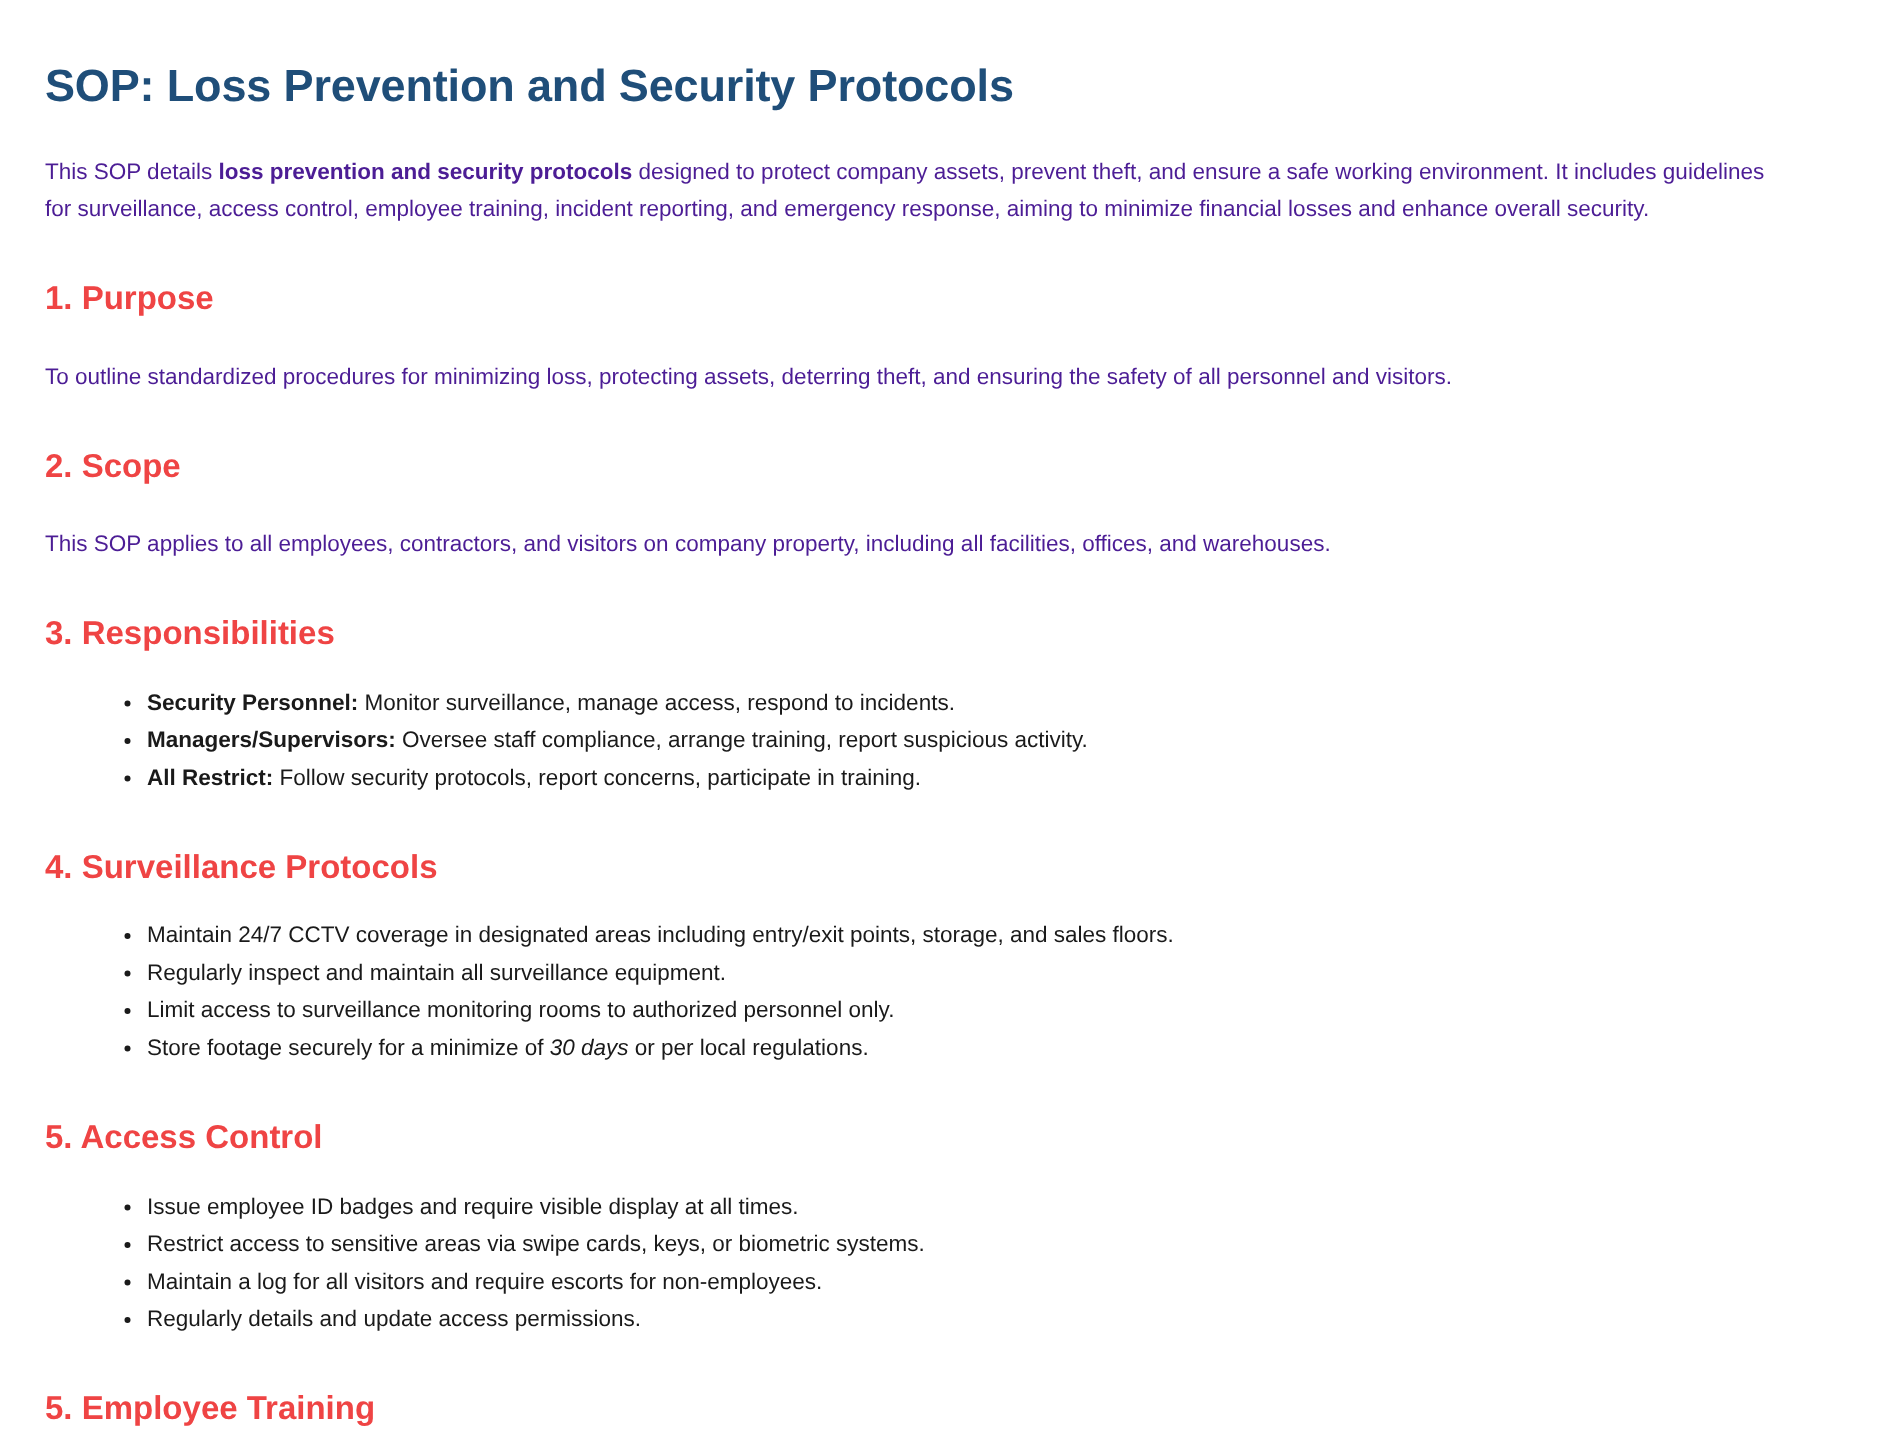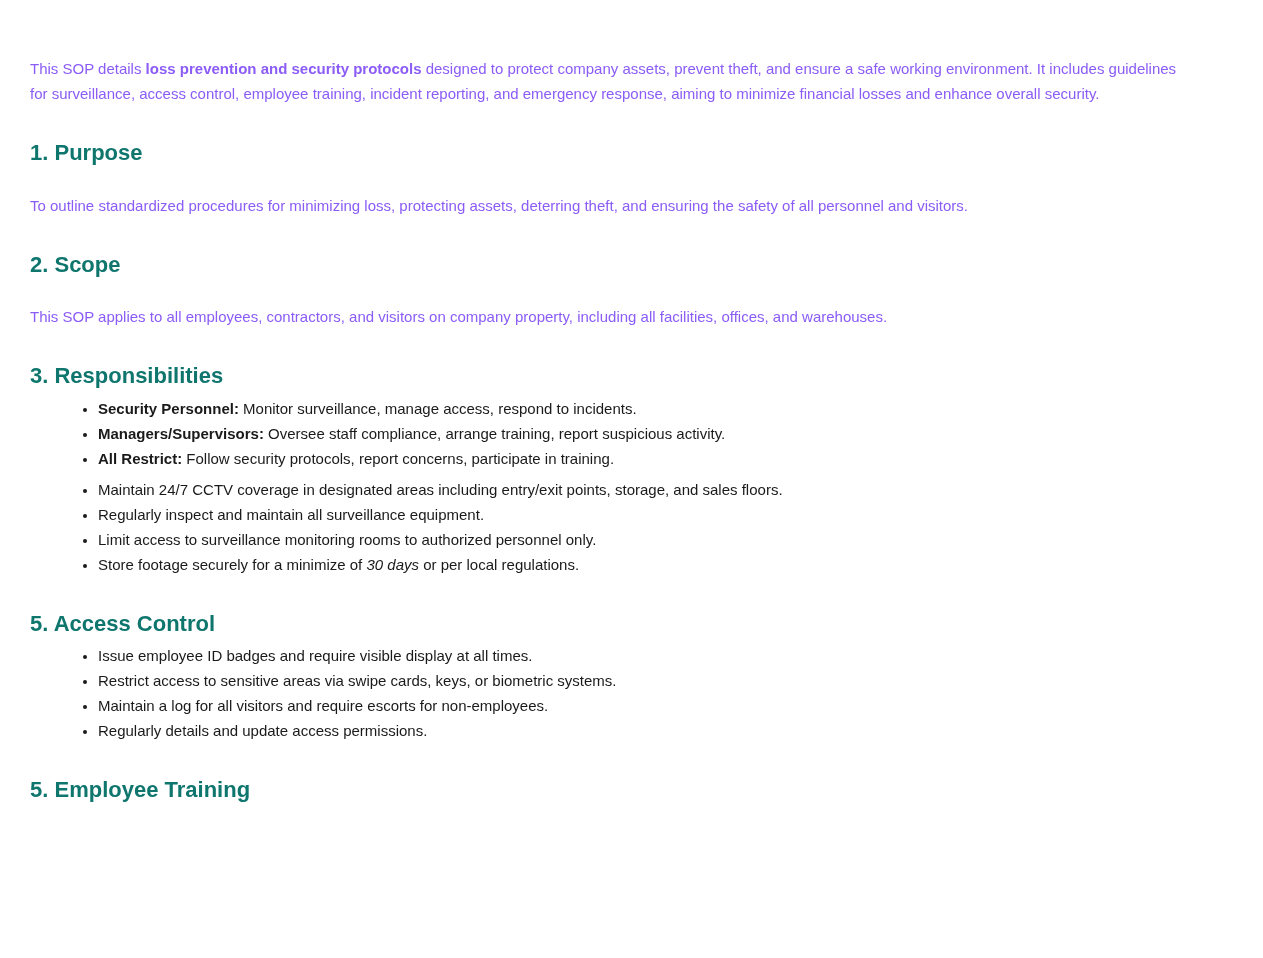--- a/index.html
+++ b/index.html
@@ -26,32 +26,32 @@
     font-weight: bold;
     color: #1f4e79;
     margin: 0 0 0 0;
     padding-top: 10px;
     letter-spacing: -0.1px;
   }
   h2.section-heading {
     font-size: 22px;
     line-height: 1.25;
     font-weight: bold;
-    color: #0f766e;
+    color: #ef4444;
     margin: 33px 0 0 0;
   }
   p.body-text {
     font-size: 15px;
     line-height: 25px;
     margin: 26px 0 0 0;
-    color: #8b5cf6;
+    color: #4c1d95;
     max-width: 1160px;
   }
   ul.bullet-list {
-    margin: 6px 0 0 0;
+    margin: 20px 0 0 0;
     padding-left: 68px;
     list-style-type: disc;
   }
   ul.bullet-list li {
     font-size: 15px;
     line-height: 25px;
     margin: 0 0 0 0;
     color: #1a1a1a;
   }
   ul.bullet-list li::marker {
@@ -66,36 +66,38 @@
   }
   .intro-strong {
     font-weight: bold;
   }
 </style>
 </head>
 <body>
 
 <div class="page">
 
+  <h1 class="doc-title">SOP: Loss Prevention and Security Protocols</h1>
 
   <p class="body-text"><span>This SOP details </span><span class="intro-strong">loss prevention and security protocols</span><span> designed to protect company assets, prevent theft, and ensure a safe working environment. It includes guidelines for surveillance, access control, employee training, incident reporting, and emergency response, aiming to minimize financial losses and enhance overall security.</span></p>
 
   <h2 class="section-heading">1. Purpose</h2>
   <p class="body-text">To outline standardized procedures for minimizing loss, protecting assets, deterring theft, and ensuring the safety of all personnel and visitors.</p>
 
   <h2 class="section-heading">2. Scope</h2>
   <p class="body-text">This SOP applies to all employees, contractors, and visitors on company property, including all facilities, offices, and warehouses.</p>
 
   <h2 class="section-heading">3. Responsibilities</h2>
   <ul class="bullet-list">
     <li><span class="lead-in">Security Personnel:</span><span> Monitor surveillance, manage access, respond to incidents.</span></li>
     <li><span class="lead-in">Managers/Supervisors:</span><span> Oversee staff compliance, arrange training, report suspicious activity.</span></li>
     <li><span class="lead-in">All Restrict:</span><span> Follow security protocols, report concerns, participate in training.</span></li>
   </ul>
 
+  <h2 class="section-heading">4. Surveillance Protocols</h2>
   <ul class="bullet-list">
     <li><span>Maintain 24/7 CCTV coverage in designated areas including entry/exit points, storage, and sales floors.</span></li>
     <li><span>Regularly inspect and maintain all surveillance equipment.</span></li>
     <li><span>Limit access to surveillance monitoring rooms to authorized personnel only.</span></li>
     <li><span>Store footage securely for a minimize of </span><em class="emphasis">30 days</em><span> or per local regulations.</span></li>
   </ul>
 
   <h2 class="section-heading">5. Access Control</h2>
   <ul class="bullet-list">
     <li><span>Issue employee ID badges and require visible display at all times.</span></li>

